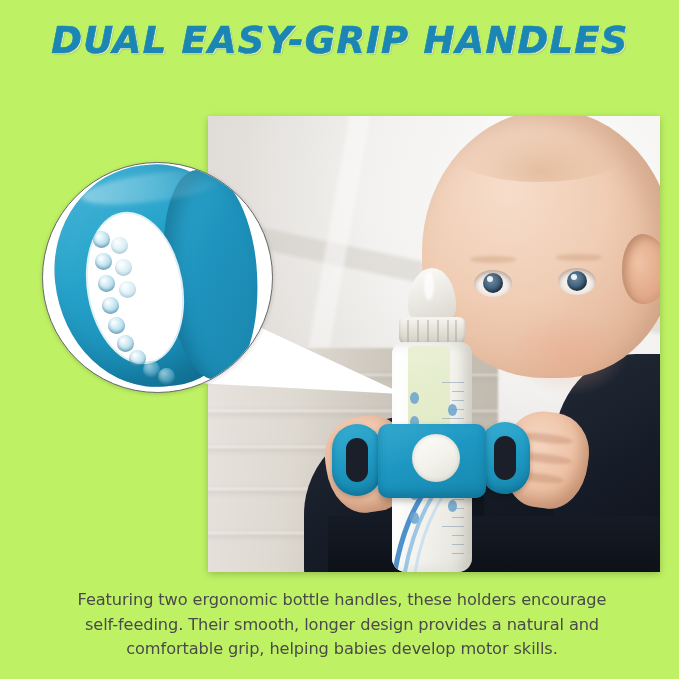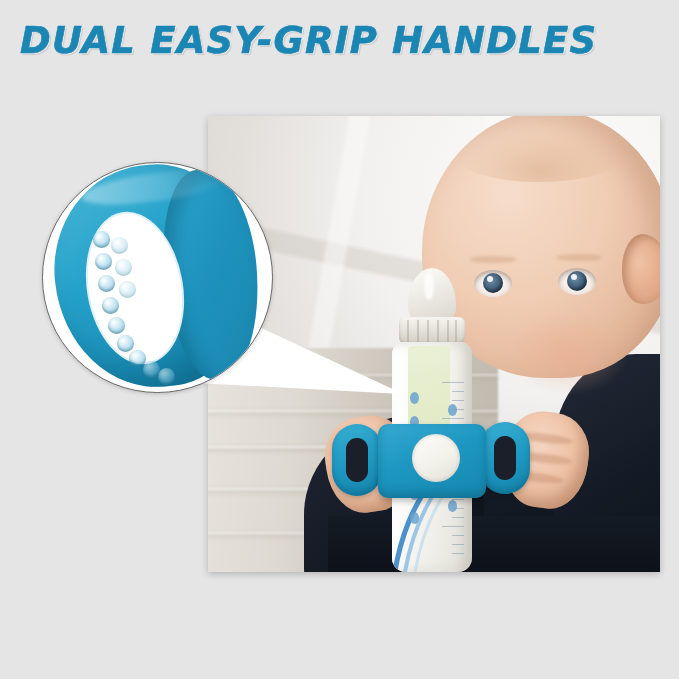--- a/index.html
+++ b/index.html
@@ -3,21 +3,21 @@
 <meta charset="utf-8">
 <style>
   * { margin:0; padding:0; box-sizing:border-box; }
   html,body{ width:679px; height:679px; }
   body{
     background:#ffffff;
     font-family:"Liberation Sans", sans-serif;
     position:relative;
     overflow:hidden;
   }
-  .page{ position:absolute; inset:0; background:#e5e5e5; }
+  .page{ position:absolute; inset:0; background:#bef264;text-align:center; }
 
   
   .headline{
     position:absolute;
     left:20px; top:18px;
     width:640px;
     color:#1b86b4;
     font-family:"DejaVu Sans", sans-serif;
     font-weight:700;
     font-style:italic;
@@ -407,14 +407,19 @@
       <i class="bump" style="left:80px;top:178px"></i>
       <i class="bump" style="left:92px;top:193px"></i>
       <i class="bump" style="left:106px;top:204px"></i>
       <i class="bump" style="left:121px;top:211px"></i>
       <i class="bump" style="left:74px;top:80px;opacity:.55"></i>
       <i class="bump" style="left:78px;top:102px;opacity:.55"></i>
       <i class="bump" style="left:82px;top:124px;opacity:.55"></i>
     </div>
   </div>
 
+  <div class="copy">
+    <span class="cl">Featuring two ergonomic bottle handles, these holders encourage</span>
+    <span class="cl">self-feeding. Their smooth, longer design provides a natural and</span>
+    <span class="cl">comfortable grip, helping babies develop motor skills.</span>
+  </div>
 
 </div>
 
 </body></html>

